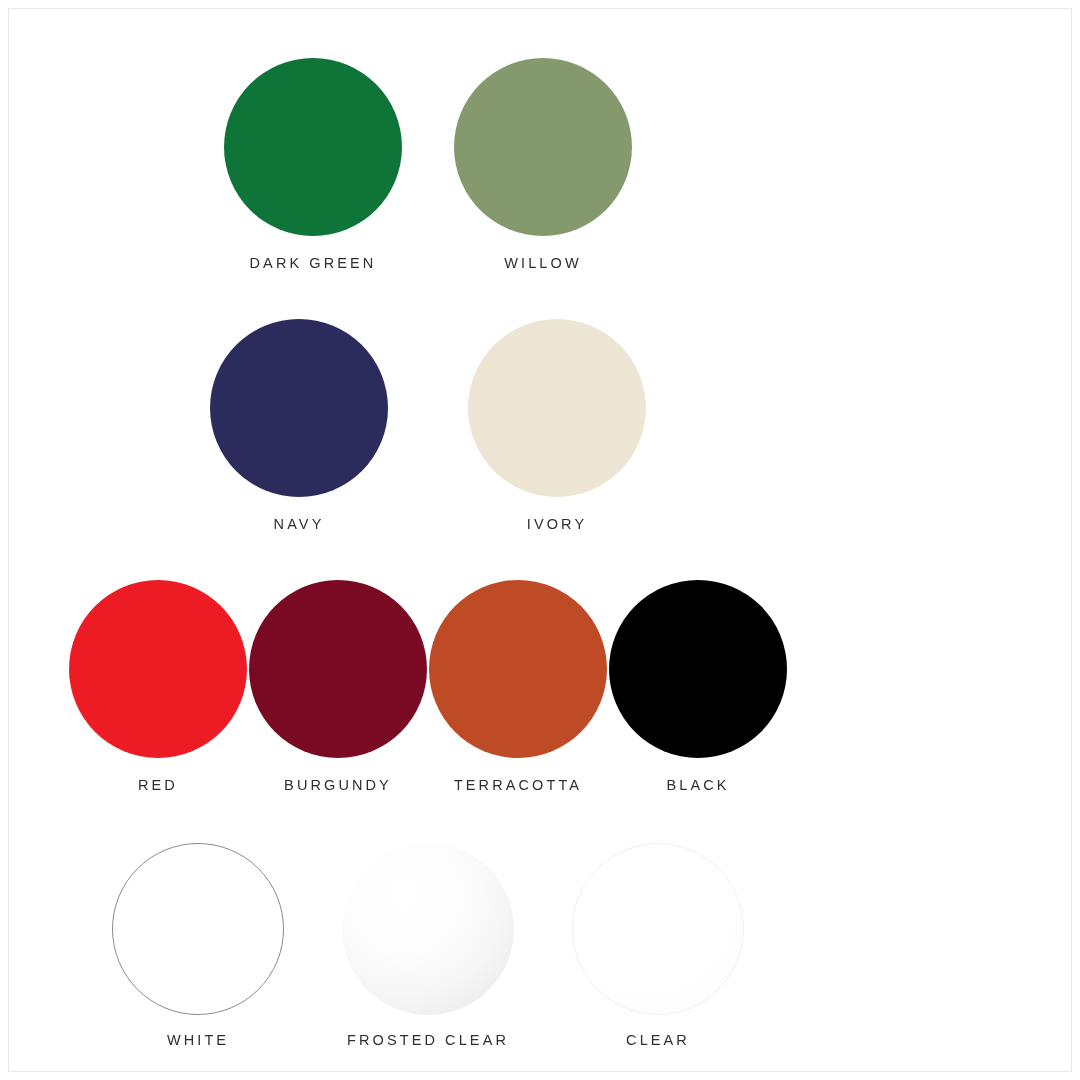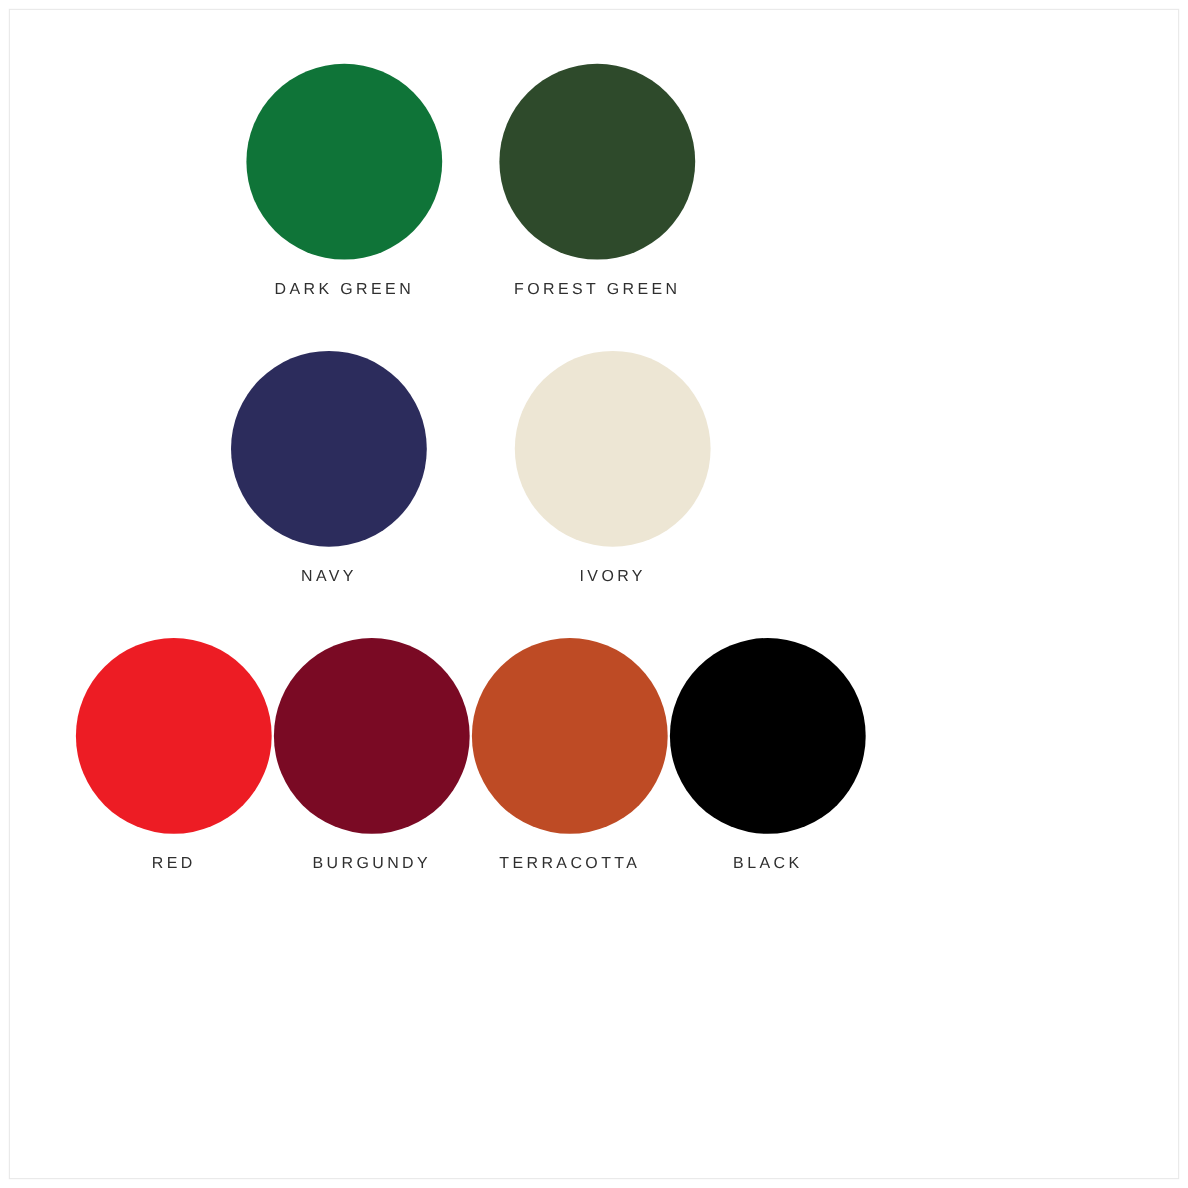--- a/index.html
+++ b/index.html
@@ -135,22 +135,22 @@
   <div id="frame"></div>
 
   <div class="grid" style="top:58px;">
 
     <div class="row row-main">
       <div class="cell">
         <div class="swatch" style="background:#0F7438;"></div>
         <div class="label">DARK GREEN</div>
       </div>
       <div class="cell">
-        <div class="swatch" style="background:#2E4A2B;"></div>
-        <div class="label">FOREST GREEN</div>
+        <div class="swatch" style="background:#85996E;"></div>
+        <div class="label">WILLOW</div>
       </div>
     </div>
 
     <div class="row row-main" style="margin-top:48px;gap:28px;">
       <div class="cell">
         <div class="swatch" style="background:#2C2C5C;"></div>
         <div class="label">NAVY</div>
       </div>
       <div class="cell">
         <div class="swatch" style="background:#EDE6D4;"></div>
@@ -170,15 +170,29 @@
       <div class="cell">
         <div class="swatch" style="background:#BE4B25;"></div>
         <div class="label">TERRACOTTA</div>
       </div>
       <div class="cell">
         <div class="swatch" style="background:#000000;"></div>
         <div class="label">BLACK</div>
       </div>
     </div>
 
+    <div class="row" style="margin-top:50px;">
+      <div class="cell">
+        <div class="swatch swatch-sm finish-outline"></div>
+        <div class="label label-sm">WHITE</div>
+      </div>
+      <div class="cell">
+        <div class="swatch swatch-sm finish-frosted"></div>
+        <div class="label label-sm">FROSTED CLEAR</div>
+      </div>
+      <div class="cell">
+        <div class="swatch swatch-sm finish-clear"></div>
+        <div class="label label-sm">CLEAR</div>
+      </div>
+    </div>
 
   </div>
 </div>
 
 </body></html>

